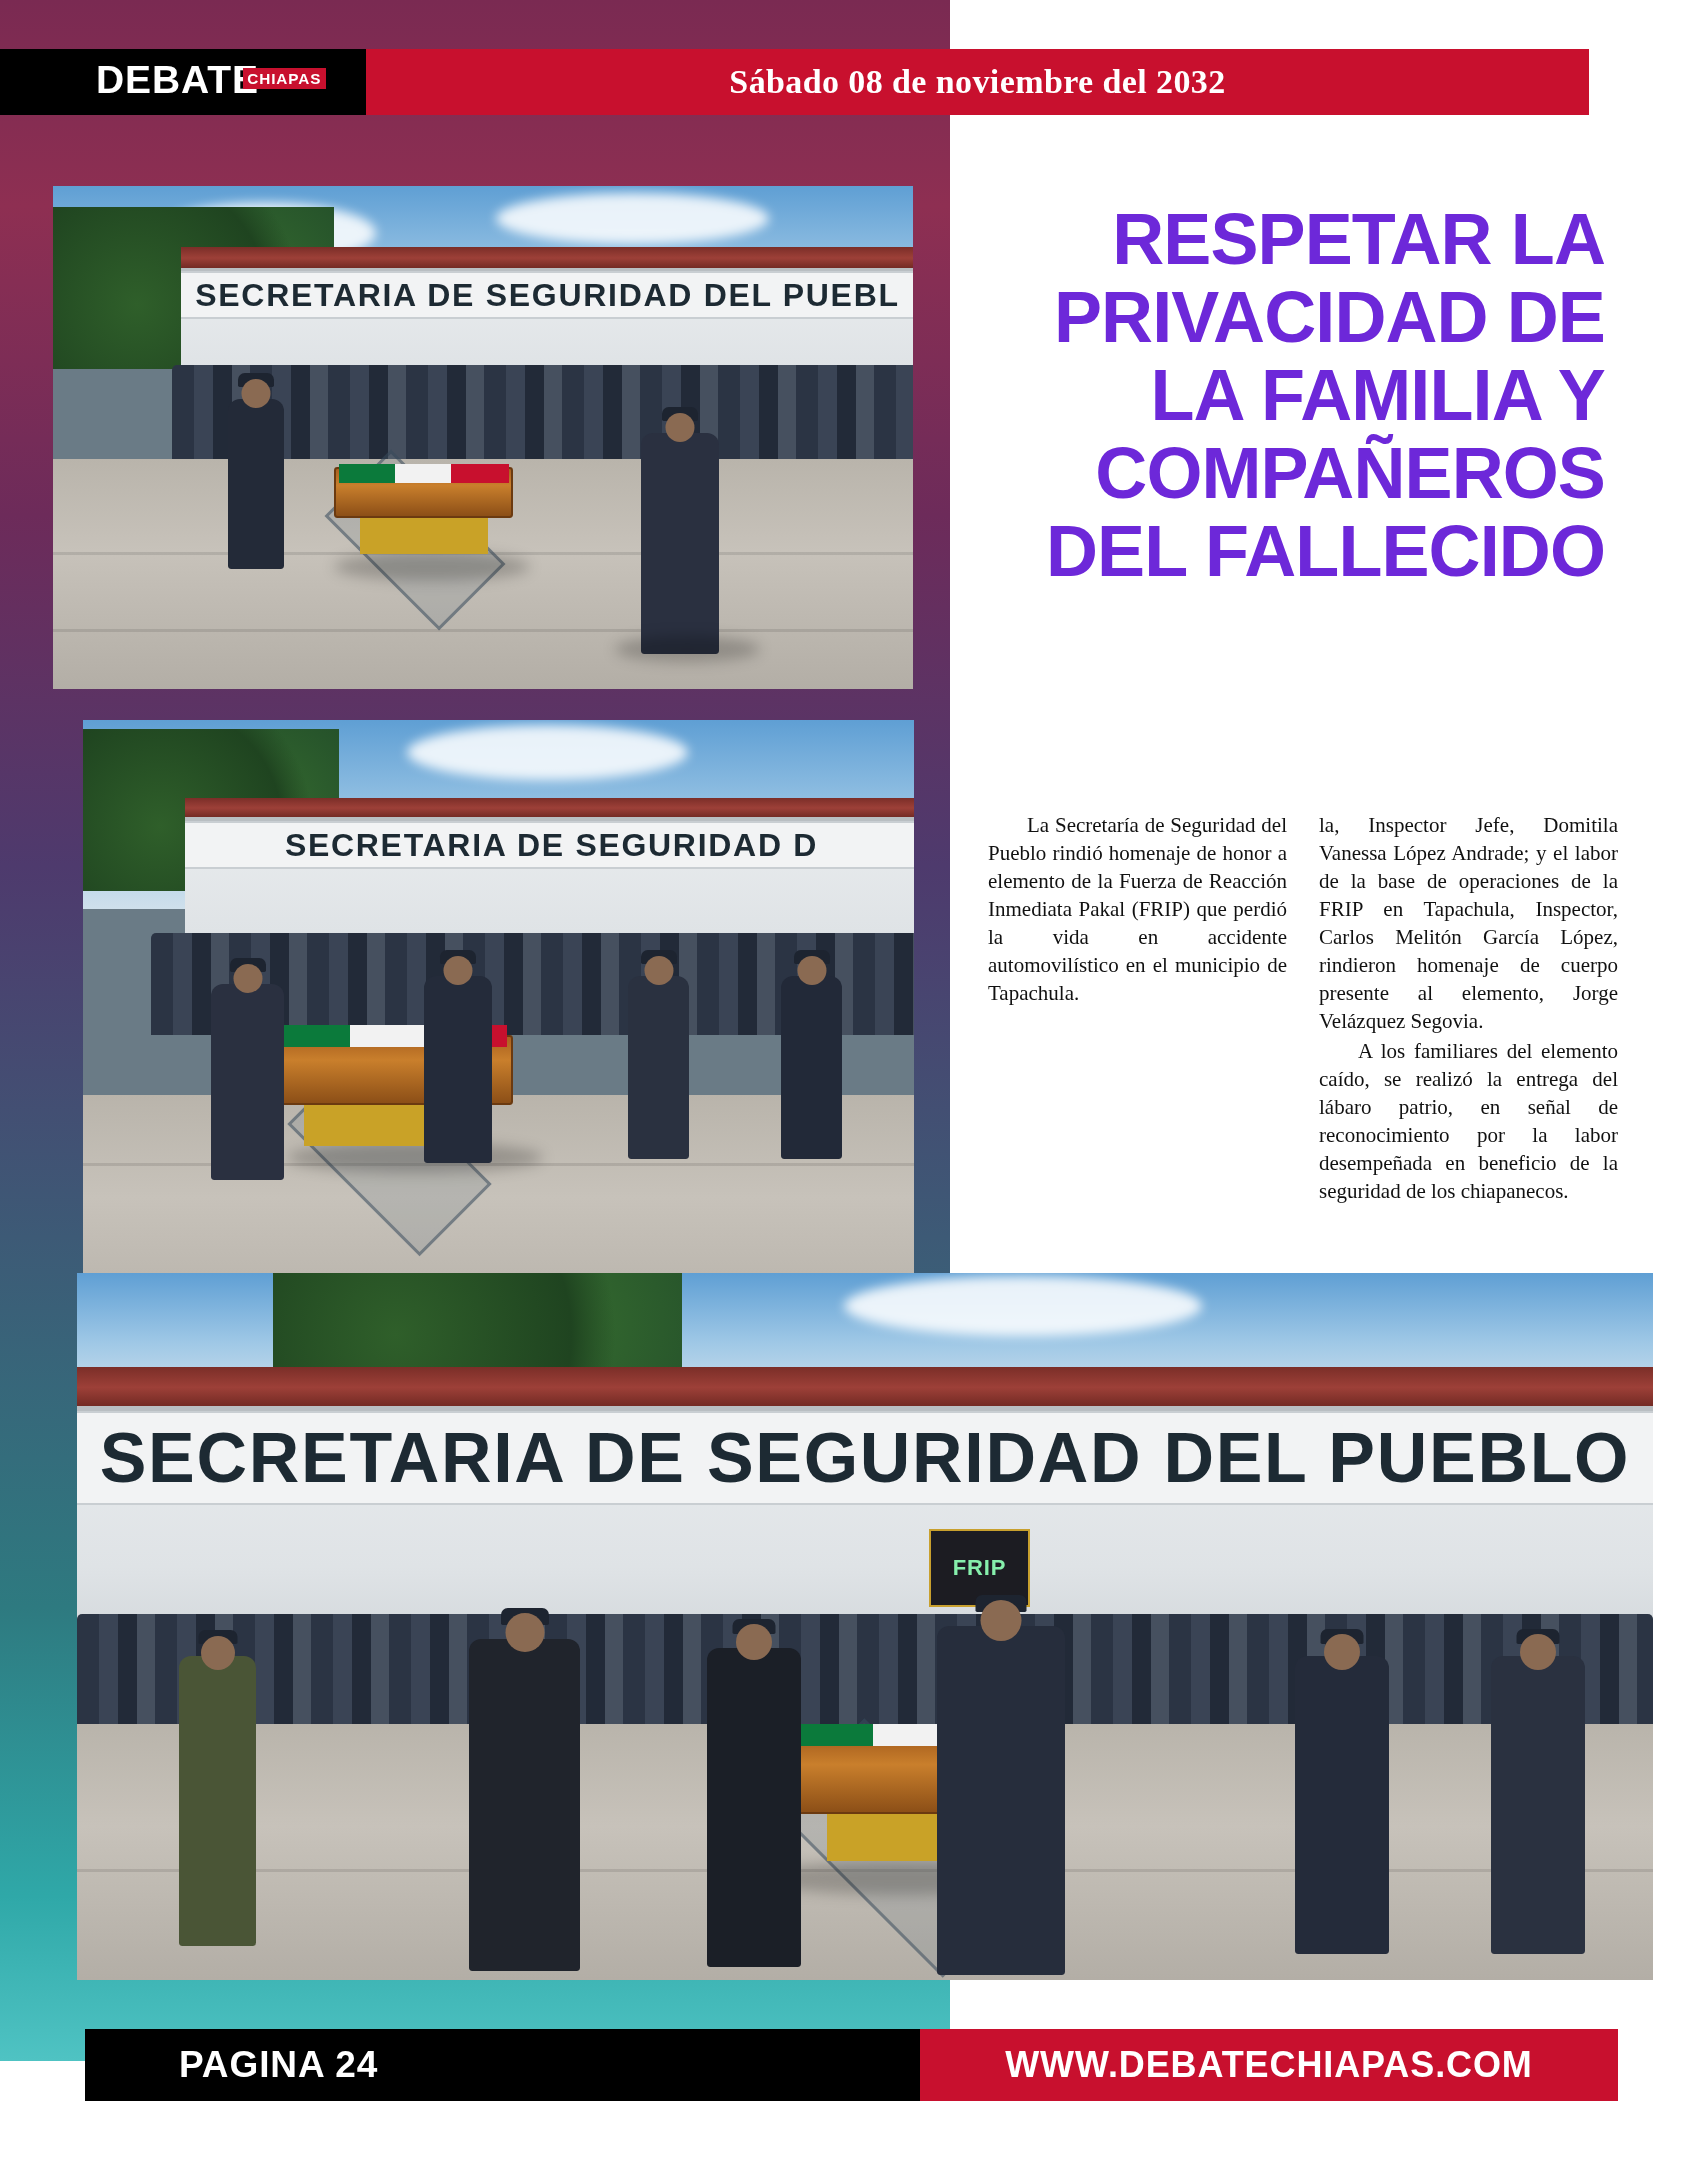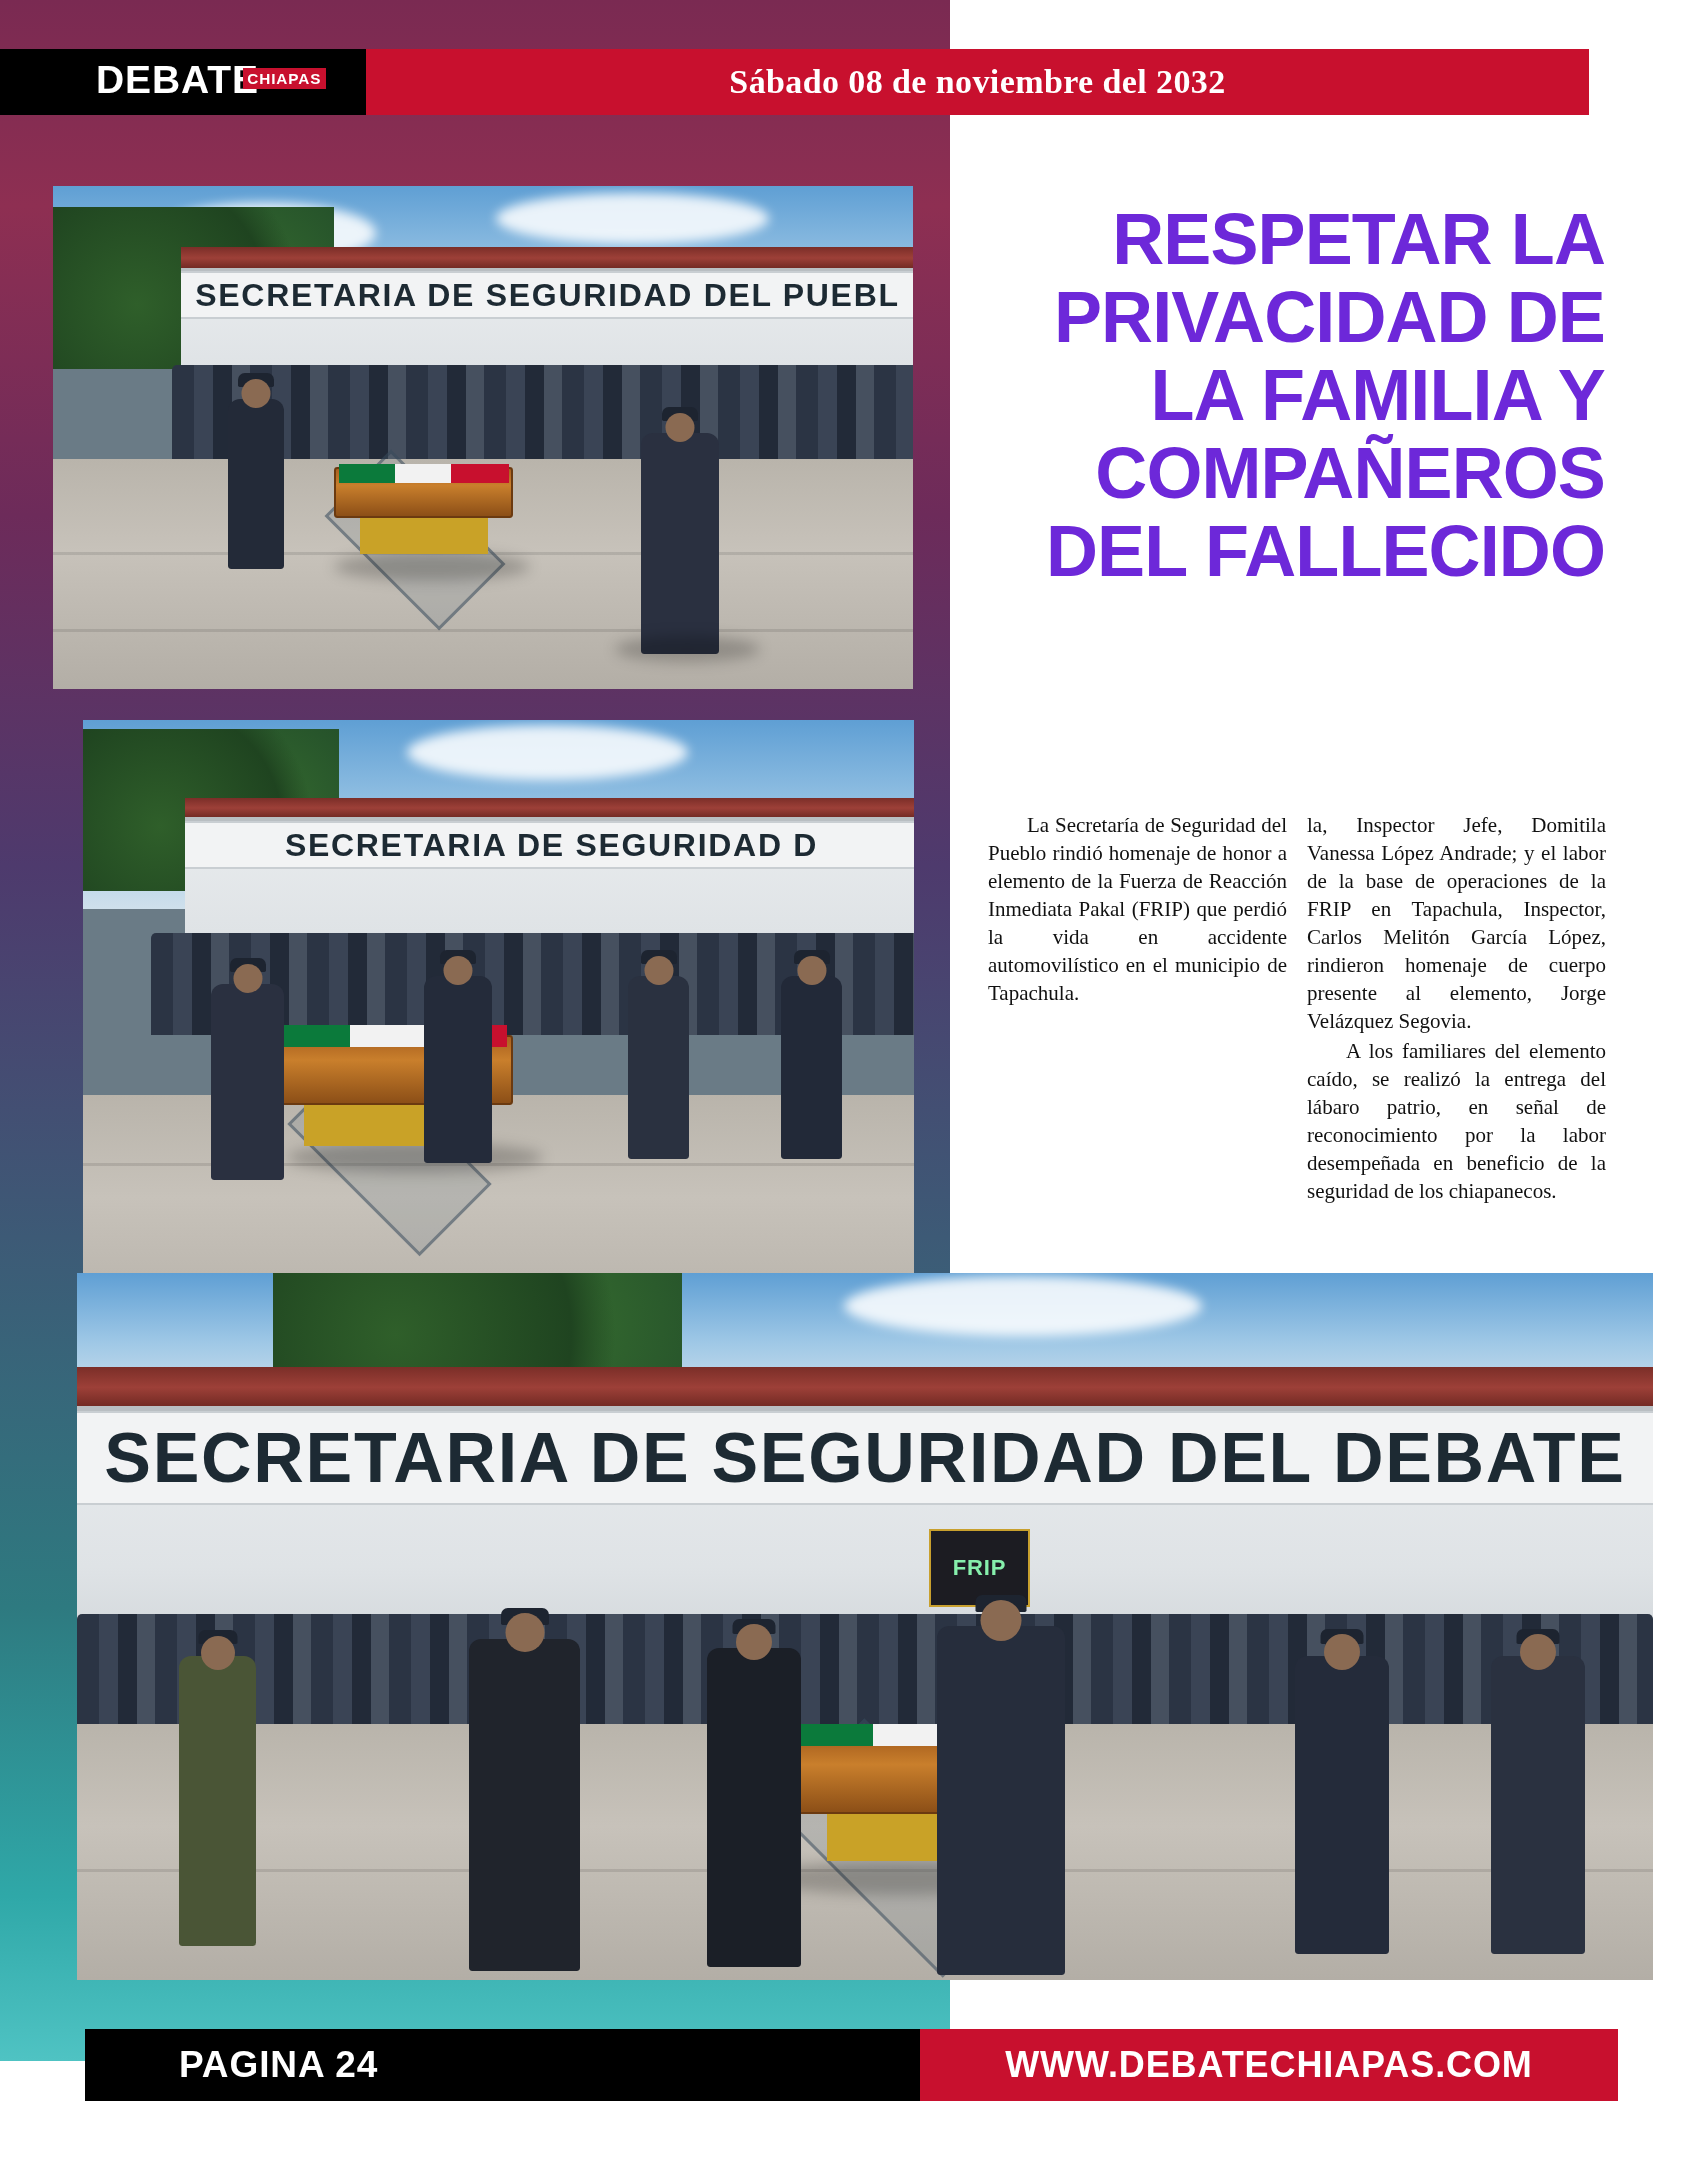--- a/index.html
+++ b/index.html
@@ -233,21 +233,21 @@
     line-height: 78px;
     letter-spacing: -0.9px;
     text-transform: uppercase;
   }
 
   .body-cols {
     position: absolute;
     left: 988px; top: 811px;
     width: 630px;
     display: flex;
-    gap: 20px;
+    gap: 32px;
   }
   .body-col {
     width: 299px;
     font-family: "Liberation Serif", serif;
     font-size: 21px;
     line-height: 28px;
     color: #111111;
     text-align: justify;
   }
   .body-col p { margin-bottom: 1.7px; }
@@ -377,21 +377,21 @@
     </div>
   </div>
 
   <div class="photo photo-3">
     <div class="ph-sky" style="height:18%;"></div>
     <div class="ph-cloud" style="left:767px; top:3.4px; width:358px; height:60px;"></div>
     <div class="ph-trees" style="left:196px; top:0px; width:409px; height:102px;"></div>
     <div class="ph-roof" style="left:0px; top:94px; width:1576px; height:41px;"></div>
     <div class="ph-building" style="left:0px; top:133px; width:1576px; height:264px;"></div>
     <div class="ph-band" style="left:0px; top:138px; width:1576px; height:94px;">
-      <span style="font-size:70px;">SECRETARIA DE SEGURIDAD DEL DEBATE</span>
+      <span style="font-size:70px;">SECRETARIA DE SEGURIDAD DEL PUEBLO</span>
     </div>
     <div class="ph-crowd" style="left:0px; top:341px; width:1576px; height:136px;"></div>
     <div class="ph-ground" style="height:256px;"></div>
     <div class="ph-ground-line" style="left:0; top:596px; width:1576px; height:3.4px;"></div>
     <div class="ph-frip-sign" style="left:852px; top:256px; width:101px; height:78px; font-size:22px;">
       <span>FRIP</span>
     </div>
     <div class="ph-emblem" style="left:707px; top:511px; width:239px; height:128px;"></div>
     <div class="ph-shadow" style="left:681px; top:588px; width:290px; height:34px;"></div>
     <div class="ph-stand" style="left:750px; top:528px; width:153px; height:60px;"></div>

